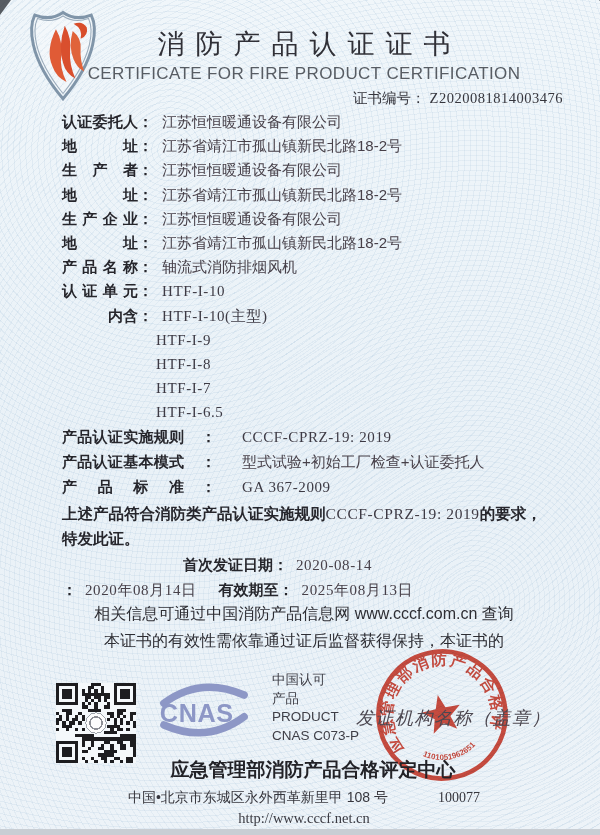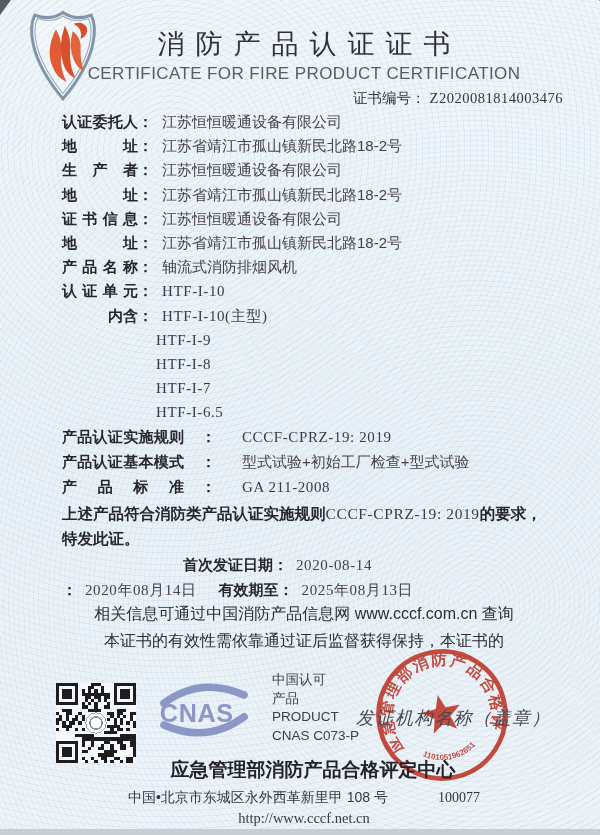--- a/index.html
+++ b/index.html
@@ -108,21 +108,21 @@
       <span class="flabel">生产者</span>
         <span class="fcolon">：</span>
       <span class="fvalue">江苏恒恒暖通设备有限公司</span>
     </div>
     <div class="row">
       <span class="flabel">地址</span>
         <span class="fcolon">：</span>
       <span class="fvalue">江苏省靖江市孤山镇新民北路18-2号</span>
     </div>
     <div class="row">
-      <span class="flabel">证书信息</span>
+      <span class="flabel">生产企业</span>
         <span class="fcolon">：</span>
       <span class="fvalue">江苏恒恒暖通设备有限公司</span>
     </div>
     <div class="row">
       <span class="flabel">地址</span>
         <span class="fcolon">：</span>
       <span class="fvalue">江苏省靖江市孤山镇新民北路18-2号</span>
     </div>
     <div class="row">
       <span class="flabel">产品名称</span>
@@ -155,26 +155,26 @@
 
     <div class="rules">
       <div class="row">
         <span class="rlabel">产品认证实施规则</span>
           <span class="fcolon">：</span>
         <span class="fvalue latin">CCCF-CPRZ-19: 2019</span>
       </div>
       <div class="row">
         <span class="rlabel">产品认证基本模式</span>
           <span class="fcolon">：</span>
-        <span class="fvalue">型式试验+初始工厂检查+型式试验</span>
+        <span class="fvalue">型式试验+初始工厂检查+认证委托人</span>
       </div>
       <div class="row">
         <span class="rlabel">产品标准</span>
           <span class="fcolon">：</span>
-        <span class="fvalue latin">GA 211-2008</span>
+        <span class="fvalue latin">GA 367-2009</span>
       </div>
     </div>
 
     <div class="statement">
       <span class="bzh">上述产品符合消防类产品认证实施规则</span><span class="latin">CCCF-CPRZ-19: 2019</span><span class="bzh">的要求，特发此证。</span>
     </div>
 
     <div class="row drow1">
       <span class="dlabel">首次发证日期</span>
         <span class="dlabel">：</span>

